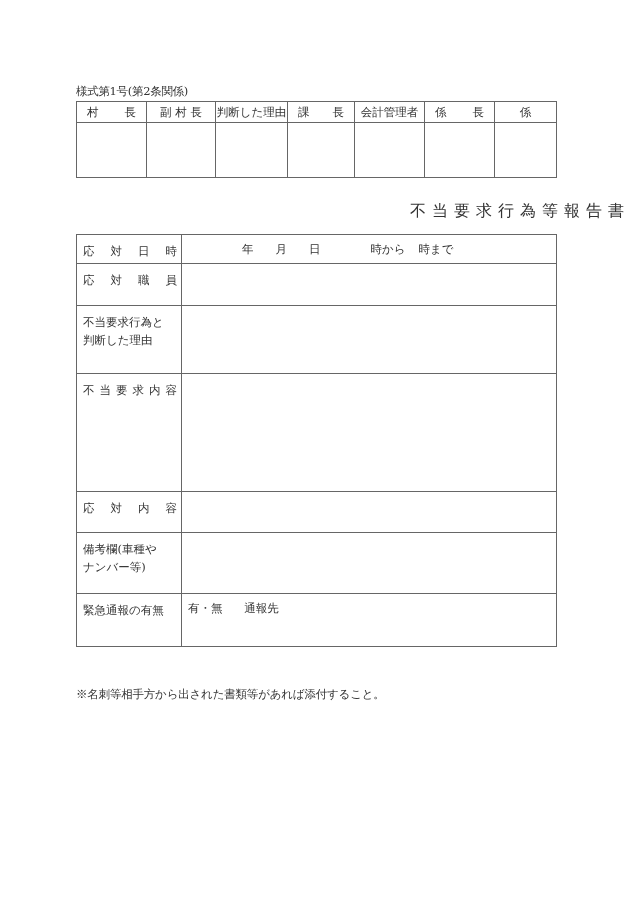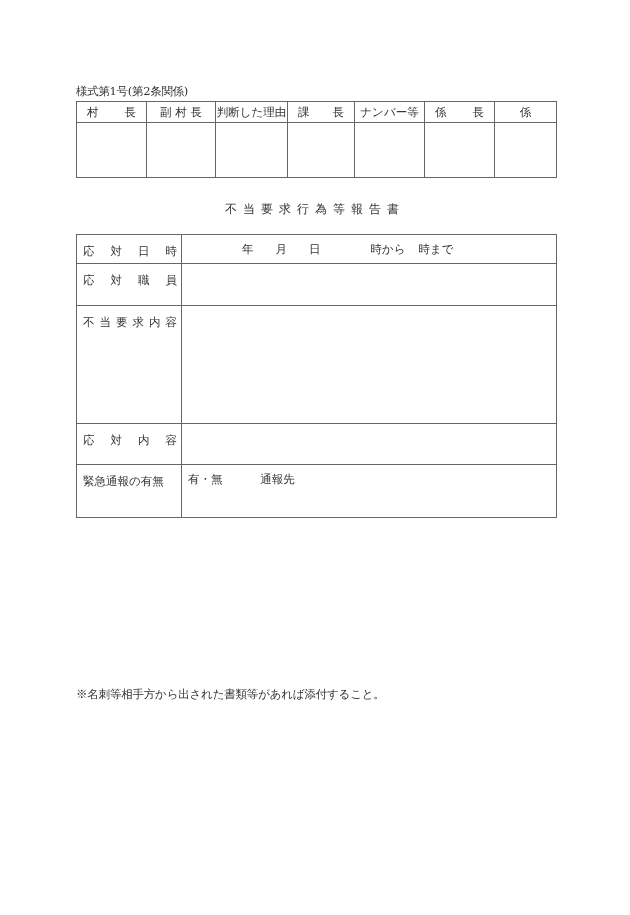--- a/index.html
+++ b/index.html
@@ -5,21 +5,21 @@
   html, body { margin:0; padding:0; }
   body { width:630px; height:915px; background:#ffffff; position:relative; overflow:hidden;
          font-family:"DejaVu Serif","Liberation Serif",serif; color:#333; }
   .form-no { position:absolute; left:76px; top:84px; font-size:11.5px; letter-spacing:-0.3px;text-align:center; }
   table { border-collapse:collapse; position:absolute; }
   .approval { left:76px; top:101px; width:481px; }
   .approval td { border:1px solid #666; font-size:11.5px; text-align:center; padding:0; }
   .approval tr.head td { height:20px; }
   .approval tr.stamp td { height:54px; }
   .sp { display:flex; justify-content:space-between; padding:0 10px; }
-  .title { position:absolute; left:0; width:630px; top:201px; text-align:center; font-size:12px; letter-spacing:6px; }
+  .title { position:absolute; left:0; width:630px; top:201px; text-align:right; font-size:16px; letter-spacing:6px; }
   .report { left:76px; top:234px; width:481px; }
   .report td { border:1px solid #666; font-size:11.5px; vertical-align:top; padding:0; }
   .report td.label { width:94px; padding:7px 4px 0 6px; line-height:18px; }
   .report td.label .sp { padding:0; }
   .report td.value { padding:7px 6px 0 6px; }
   .dt { display:flex; }
   .dt span { position:relative; }
   .note { position:absolute; left:76px; top:679px; font-size:11.5px; letter-spacing:-0.2px;margin-top:8px; }
 </style>
 </head>
@@ -37,21 +37,21 @@
           </div>
         </td>
     <td style="width:68px">副 村 長</td>
     <td style="width:71px">判断した理由</td>
     <td style="width:66px">
           <div class="sp">
             <span>課</span>
             <span>長</span>
           </div>
         </td>
-    <td style="width:69px">ナンバー等</td>
+    <td style="width:69px">会計管理者</td>
     <td style="width:69px">
           <div class="sp">
             <span>係</span>
             <span>長</span>
           </div>
         </td>
     <td>係</td>
   </tr>
   <tr class="stamp">
     <td></td>
@@ -92,20 +92,27 @@
     <td class="label">
       <div class="sp">
         <span>応</span>
         <span>対</span>
         <span>職</span>
         <span>員</span>
       </div>
     </td>
     <td class="value"></td>
   </tr>
+  <tr style="height:68px">
+    <td class="label">
+      <div>不当要求行為と</div>
+      <div>判断した理由</div>
+    </td>
+    <td class="value"></td>
+  </tr>
   <tr style="height:118px">
     <td class="label">
       <div class="sp">
         <span>不</span>
         <span>当</span>
         <span>要</span>
         <span>求</span>
         <span>内</span>
         <span>容</span>
       </div>
@@ -116,23 +123,30 @@
     <td class="label">
       <div class="sp">
         <span>応</span>
         <span>対</span>
         <span>内</span>
         <span>容</span>
       </div>
     </td>
     <td class="value"></td>
   </tr>
+  <tr style="height:61px">
+    <td class="label">
+      <div>備考欄(車種や</div>
+      <div>ナンバー等)</div>
+    </td>
+    <td class="value"></td>
+  </tr>
   <tr style="height:53px">
     <td class="label">緊急通報の有無</td>
     <td class="value">
       <span>有・無</span>
-      <span style="margin-left:34px">通報先</span>
+      <span style="margin-left:18px">通報先</span>
     </td>
   </tr>
 </tbody>
   </table>
 
 <div class="note">※名刺等相手方から出された書類等があれば添付すること。</div>
 
 </body></html>

